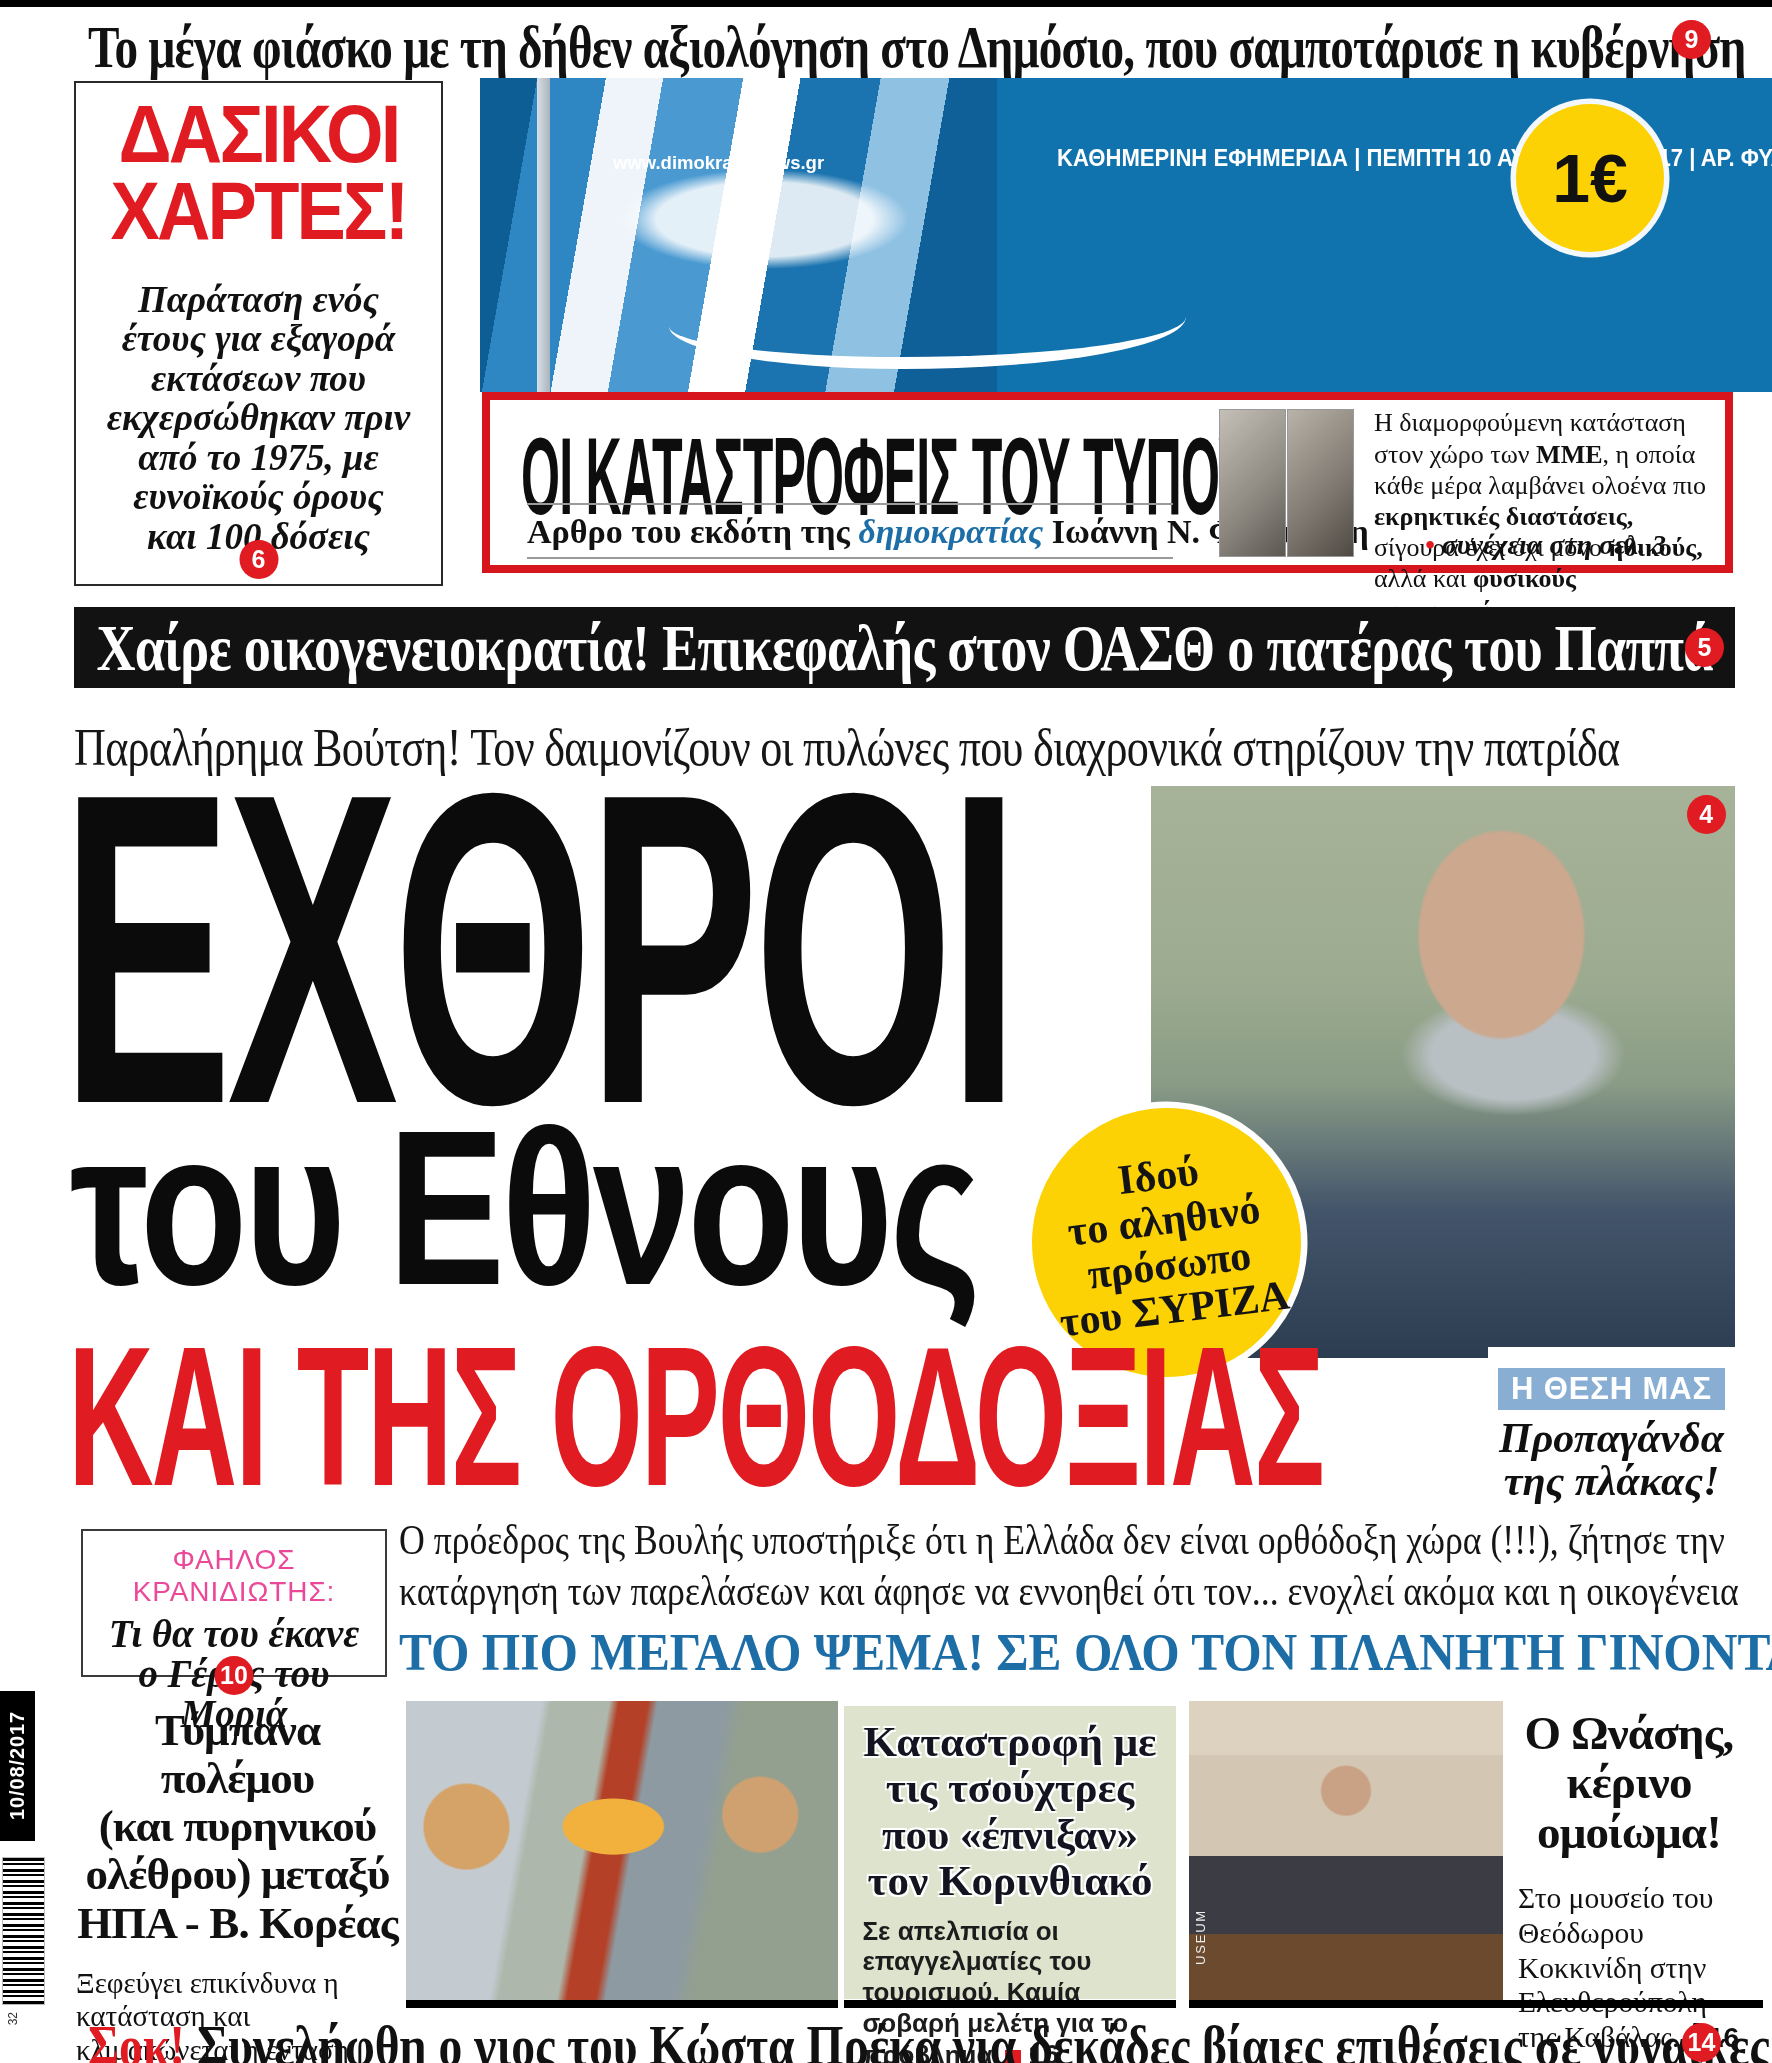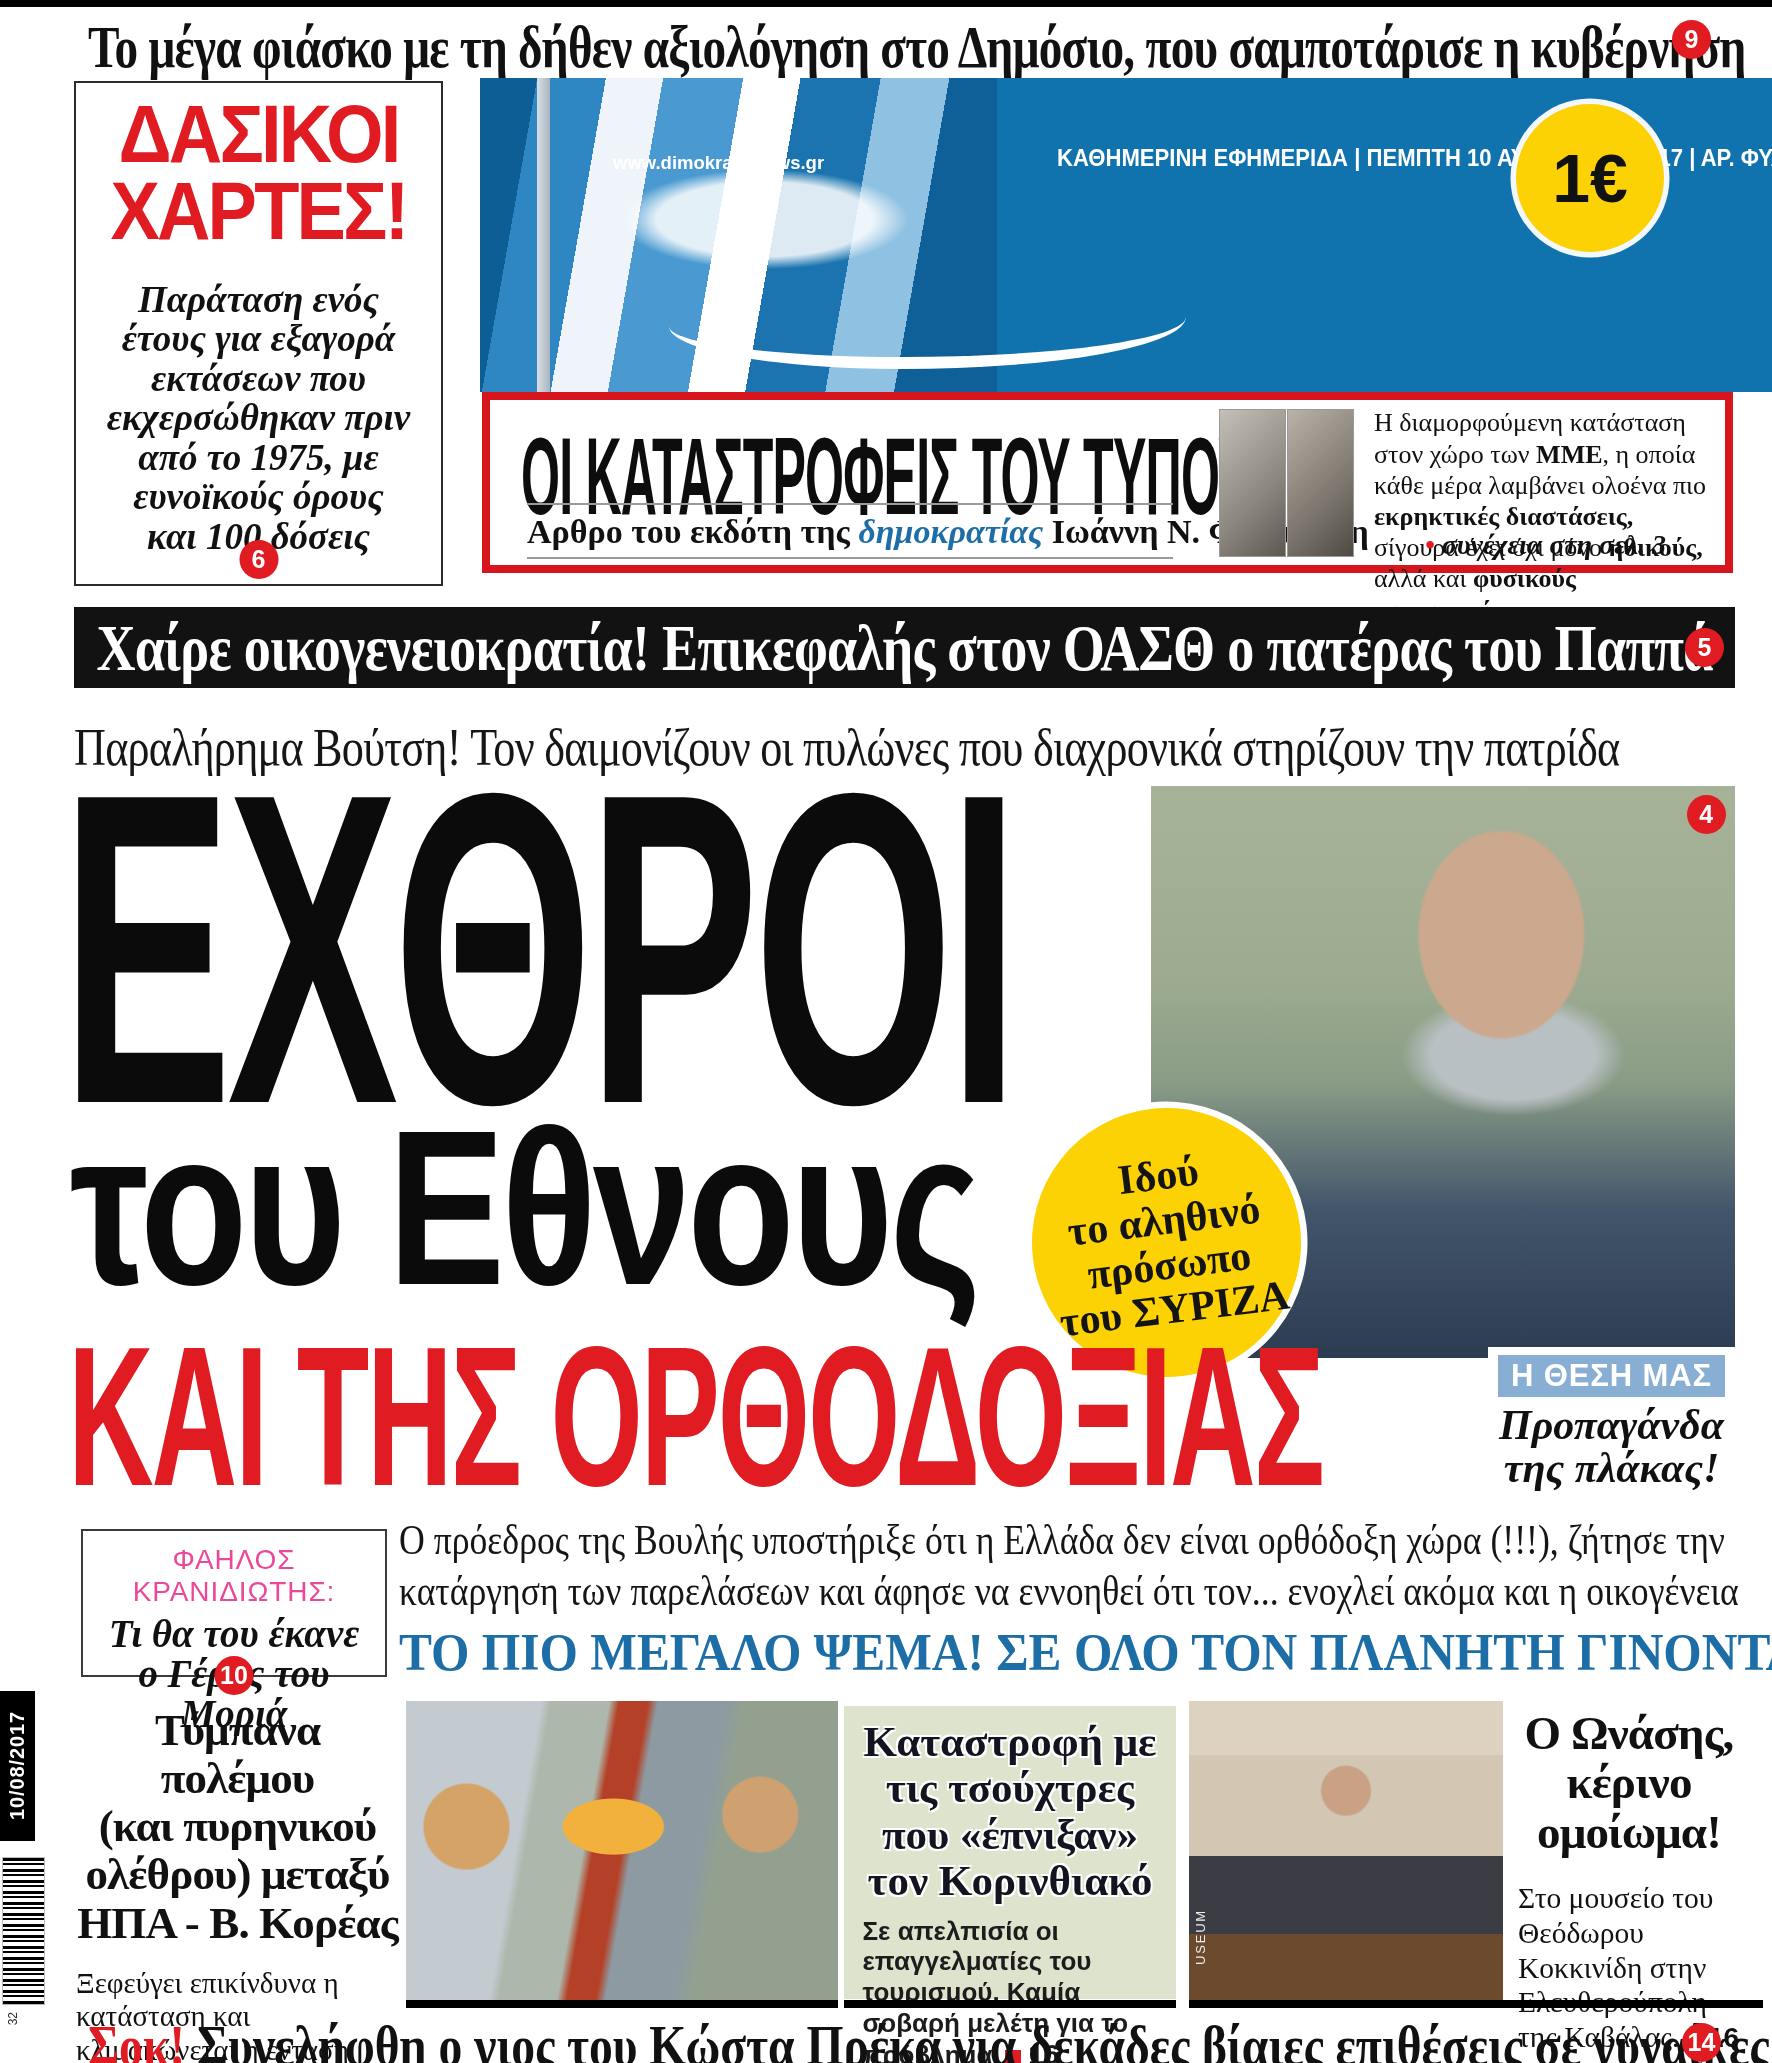--- a/index.html
+++ b/index.html
@@ -104,21 +104,21 @@
     <span class="ml" style="font-size:42px;font-weight:bold;line-height:1.06;color:#141414;">Ιδού
 το αληθινό
 πρόσωπο
 του ΣΥΡΙΖΑ</span>
   </div>
 
   <div class="abs" style="left:68px;top:1318px;">
     <span class="cond sans" style="font-size:198px;font-weight:bold;line-height:1;transform:scaleX(.60);letter-spacing:-3.7px;color:#e11b22;">ΚΑΙ ΤΗΣ ΟΡΘΟΔΟΞΙΑΣ</span>
   </div>
 
-  <div class="abs" style="left:1488px;top:1347px;width:247px;height:162px;background:#fff;text-align:center;padding-top:8px;box-sizing:border-box;">
+  <div class="abs" style="left:1488px;top:1347px;width:247px;height:162px;background:#fff;text-align:center;padding-top:21px;box-sizing:border-box;">
     <span class="sans" style="display:inline-block;background:#88aed3;color:#fff;font-size:31px;font-weight:bold;padding:2.8px 13px;letter-spacing:0.9px;">Η ΘΕΣΗ ΜΑΣ</span>
     <div class="ml" style="margin-top:7.4px;font-size:42px;font-weight:bold;font-style:italic;line-height:1.02;color:#101010;">Προπαγάνδα
 της πλάκας!</div>
   </div>
 
   <div class="abs" style="left:399px;top:1515px;">
     <span class="ml cond" style="font-size:43px;line-height:1.18;transform:scaleX(.83);transform-origin:left top;white-space:pre;color:#151515;">Ο πρόεδρος της Βουλής υποστήριξε ότι η Ελλάδα δεν είναι ορθόδοξη χώρα (!!!), ζήτησε την
 κατάργηση των παρελάσεων και άφησε να εννοηθεί ότι τον... ενοχλεί ακόμα και η οικογένεια</span>
   </div>
 

